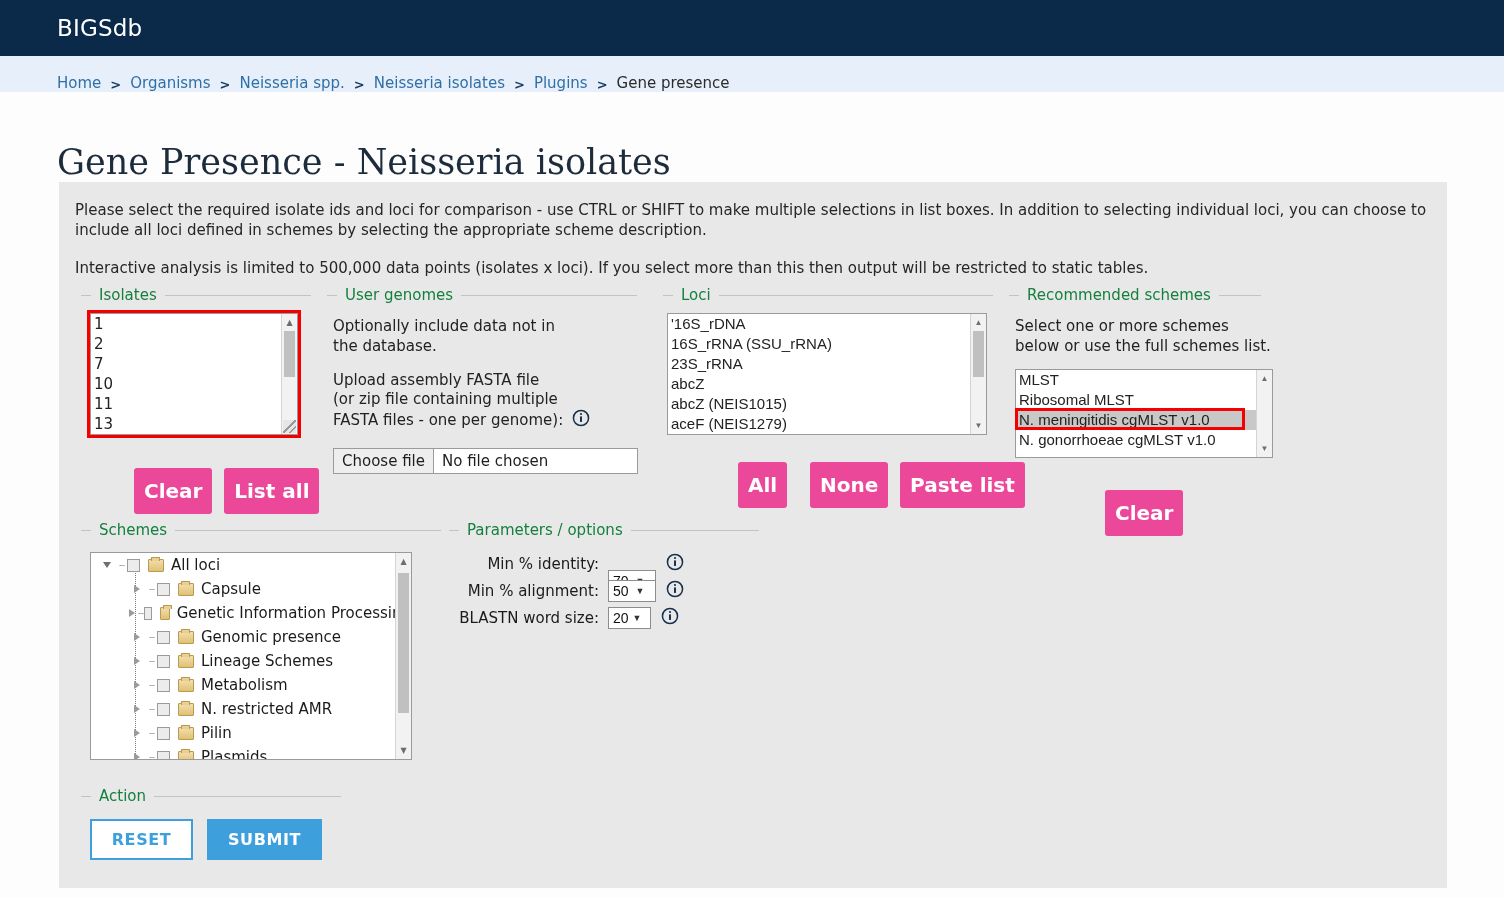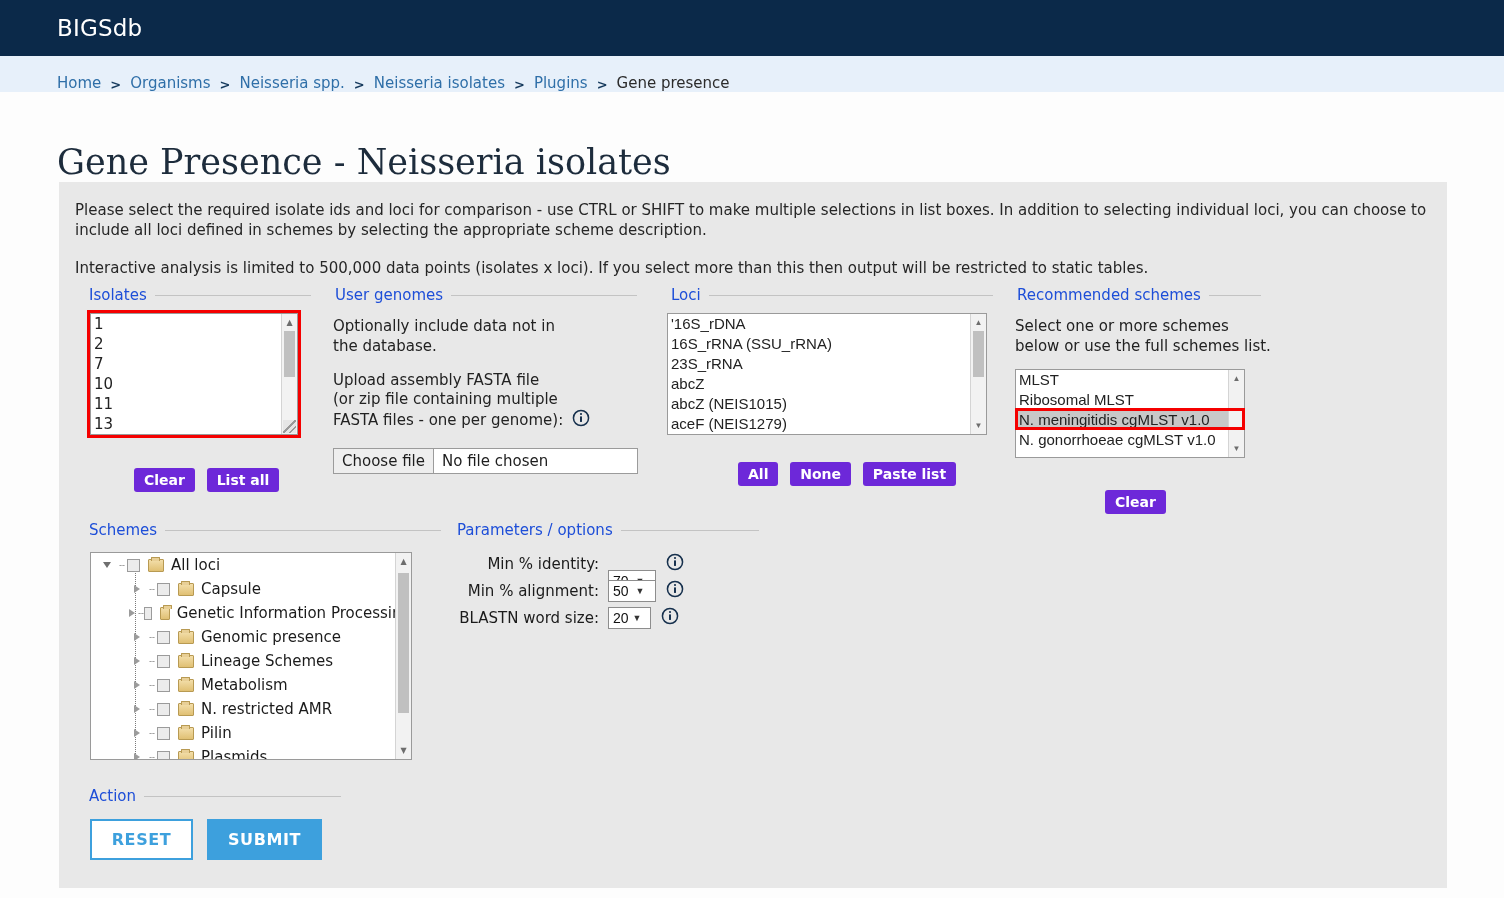--- a/index.html
+++ b/index.html
@@ -70,21 +70,21 @@
   }
   .intro.p1 { padding-top:18px; }
   .intro.p2 { padding-top:18px; }
 
   
   fieldset {
     border:none; border-top:1px solid #c3c3c3;
     margin:0; padding:0; position:absolute;
   }
   legend {
-    color:#1d4ed8; font-size:15px; padding:0 8px; margin-left:0;
+    color:#15803d; font-size:15px; padding:0 8px; margin-left:10px;
   }
 
   
   .listbox {
     background:#ffffff; border:1px solid #9a9a9a;
     overflow:hidden; position:relative;
     font-size:15px; line-height:20px;
   }
   .listbox .opt { padding:0 3px; white-space:nowrap; }
   .listbox .opt.sel { background:#c8c8c8; }
@@ -101,24 +101,24 @@
     color:#6d6d6d; font-size:8px;
   }
   .sbar .arr.up { top:1px; }
   .sbar .arr.dn { bottom:1px; }
   .sbar .thumb {
     position:absolute; left:2px; width:11px; background:#c0c0c0;
   }
 
   
   .btn-blue {
-    display:inline-block; background:#6d28d9; color:#fff;
+    display:inline-block; background:#ec4899; color:#fff;
     border:none; border-radius:3px;
-    font-weight:bold; font-size:14px;
-    padding:4px 10px; cursor:pointer;
+    font-weight:bold; font-size:20px;
+    padding:11px 10px; cursor:pointer;
     font-family:"DejaVu Sans", sans-serif;
   }
 
   
   .fileinput {
     display:inline-flex; align-items:stretch;
     border:1px solid #9b9b9b; background:#ffffff;
     height:26px; font-size:15px;
   }
   .fileinput .btn {
@@ -307,32 +307,32 @@
     <div class="opt">aceF (NEIS1279)</div>
     <div class="opt">achA (NEIS1797)</div>
     <div class="sbar">
       <div class="arr up">▲</div>
       <div class="thumb" style="top:17px; height:46px;"></div>
       <div class="arr dn">▼</div>
     </div>
   </div>
   <div style="position:absolute; left:679px; top:280px;">
     <span class="btn-blue">All</span>
-    <span class="btn-blue" style="margin-left:7px;">None</span>
+    <span class="btn-blue" style="margin-left:18px;">None</span>
     <span class="btn-blue" style="margin-left:7px;">Paste list</span>
   </div>
 
   <fieldset style="left:950px; top:104px; width:252px; height:120px;">
     <legend>Recommended schemes</legend>
   </fieldset>
   <div style="position:absolute; left:956px; top:134px; font-size:15px; line-height:20px; color:#222;">
     <div>Select one or more schemes</div>
     <div>below or use the full schemes list.</div>
   </div>
-  <div class="listbox sans-list" style="position:absolute; left:956px; top:187px; width:230px; height:89px;">
+  <div class="listbox sans-list" style="position:absolute; left:956px; top:187px; width:258px; height:89px;">
     <div class="opt">MLST</div>
     <div class="opt">Ribosomal MLST</div>
     <div class="opt sel">N. meningitidis cgMLST v1.0</div>
     <div class="opt">N. gonorrhoeae cgMLST v1.0</div>
     <div class="sbar">
       <div class="arr up">▲</div>
       <div class="arr dn">▼</div>
     </div>
   </div>
   <div class="redring" style="left:956px; top:226px; width:230px; height:22px;"></div>

